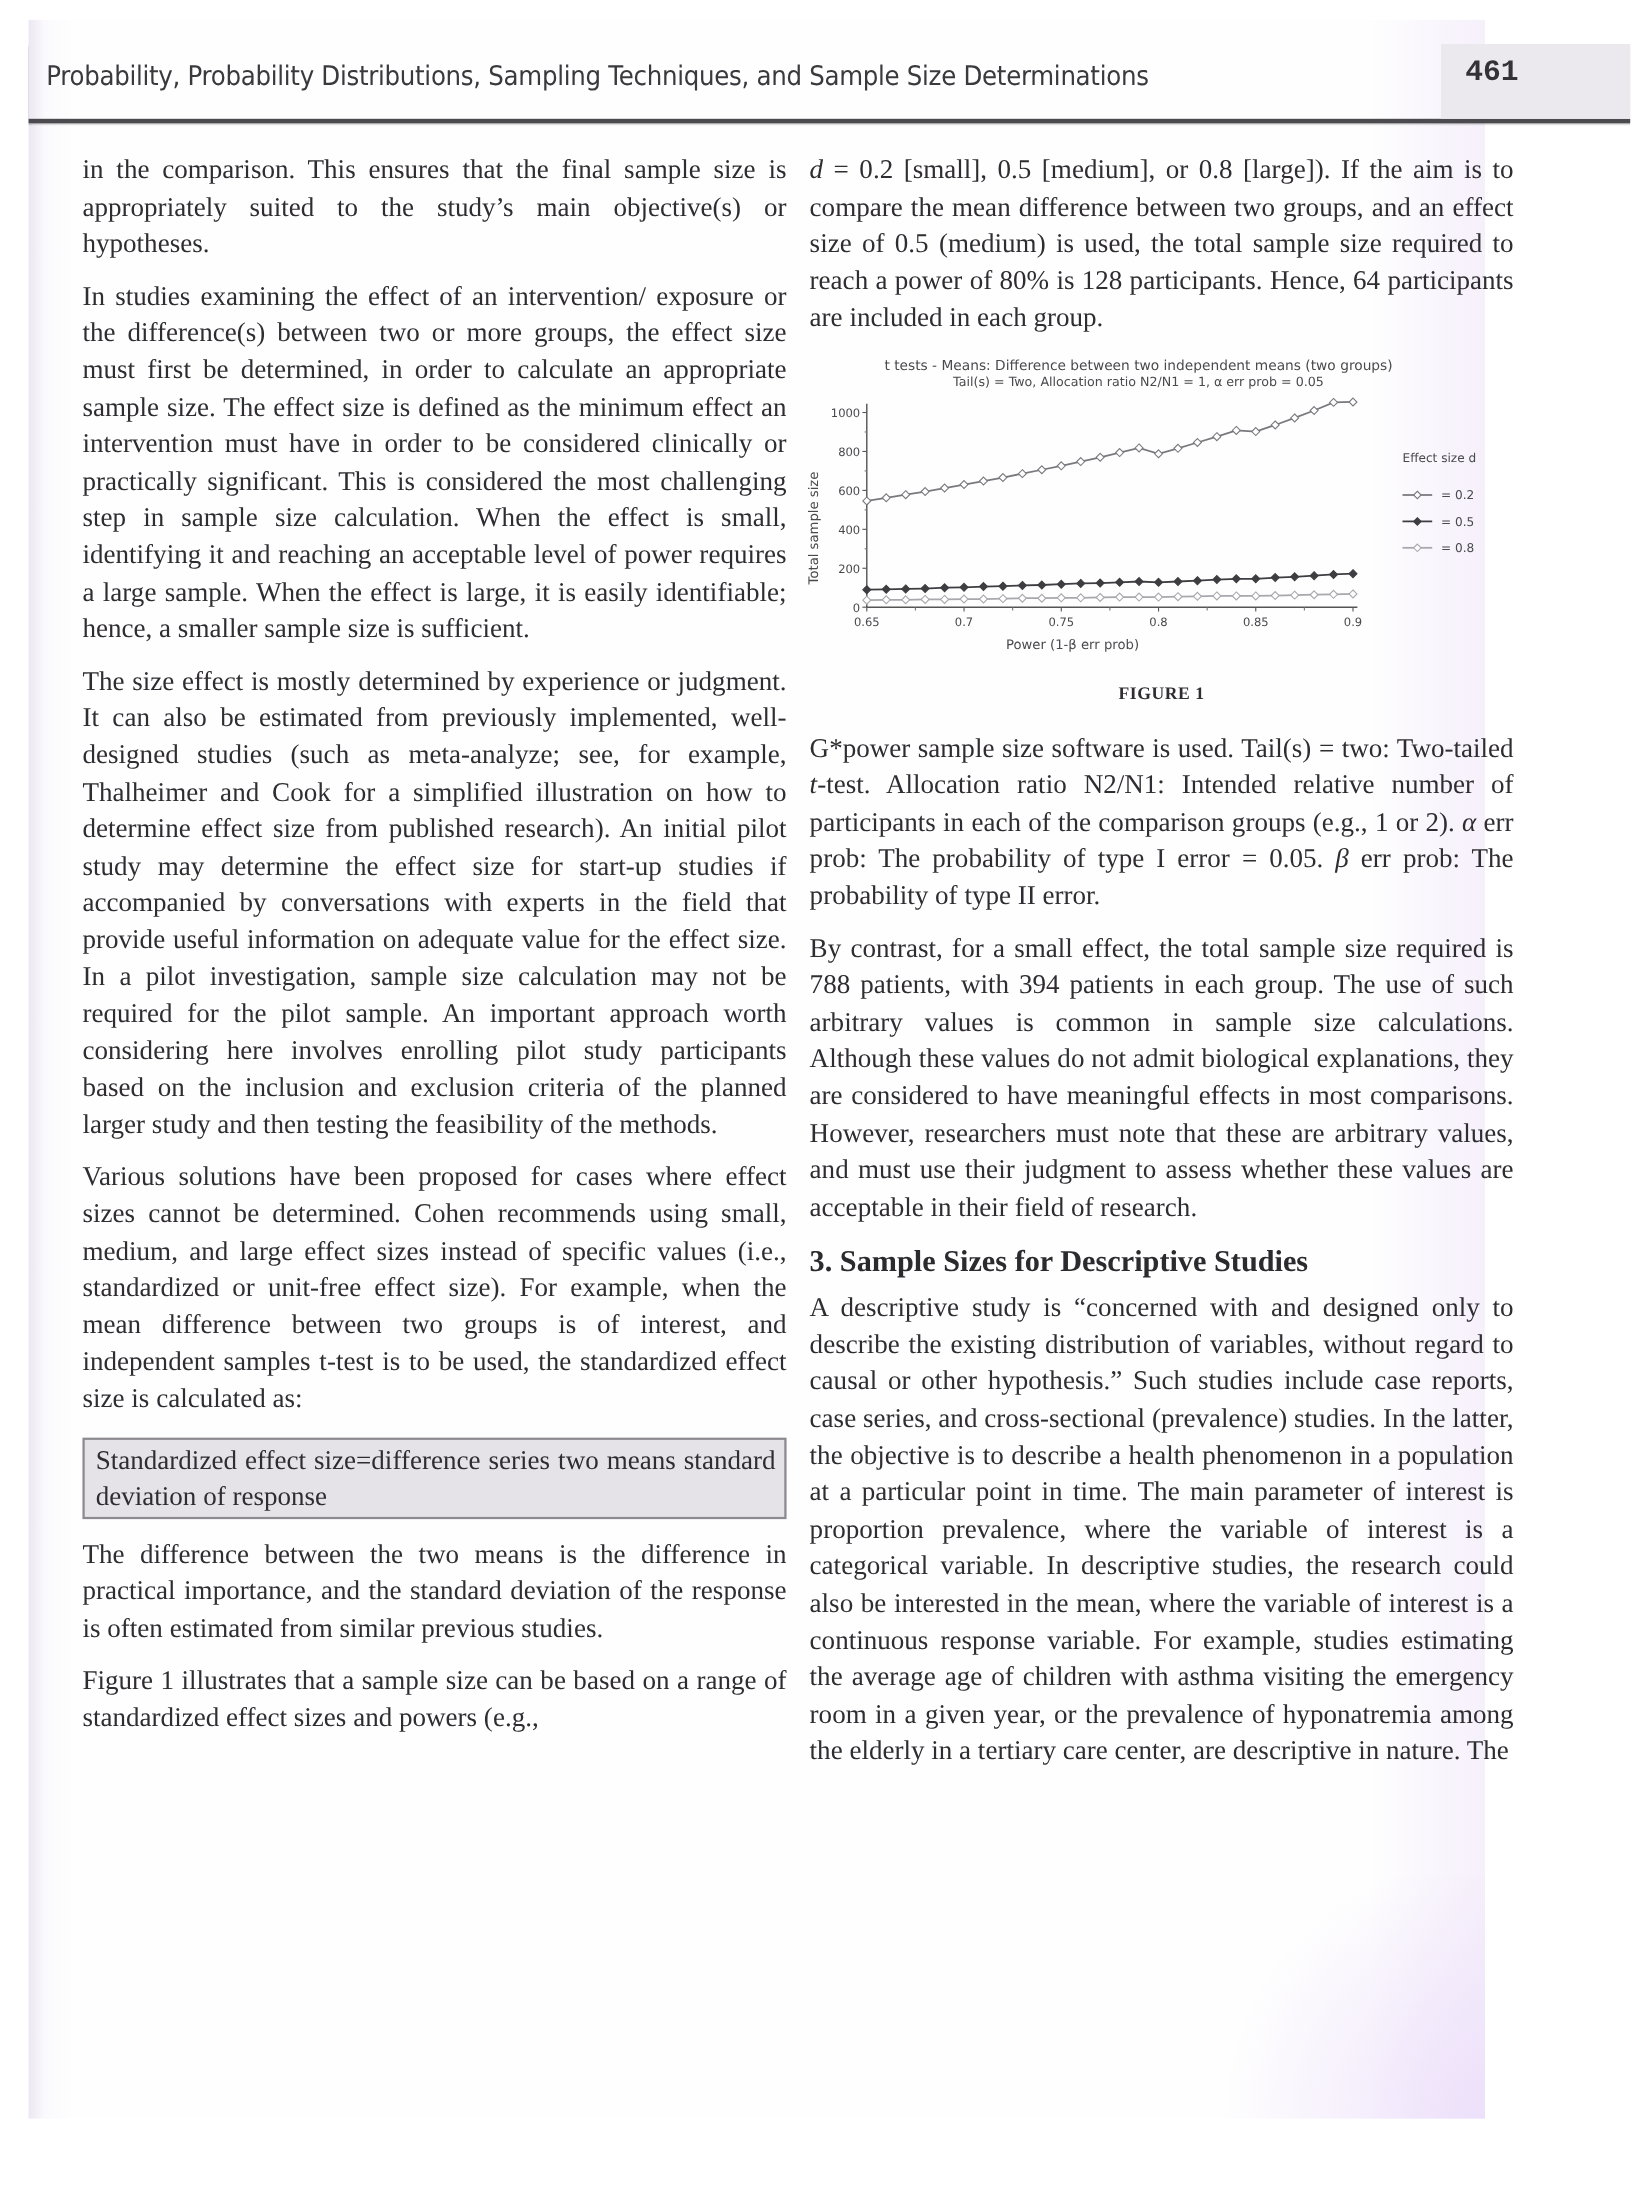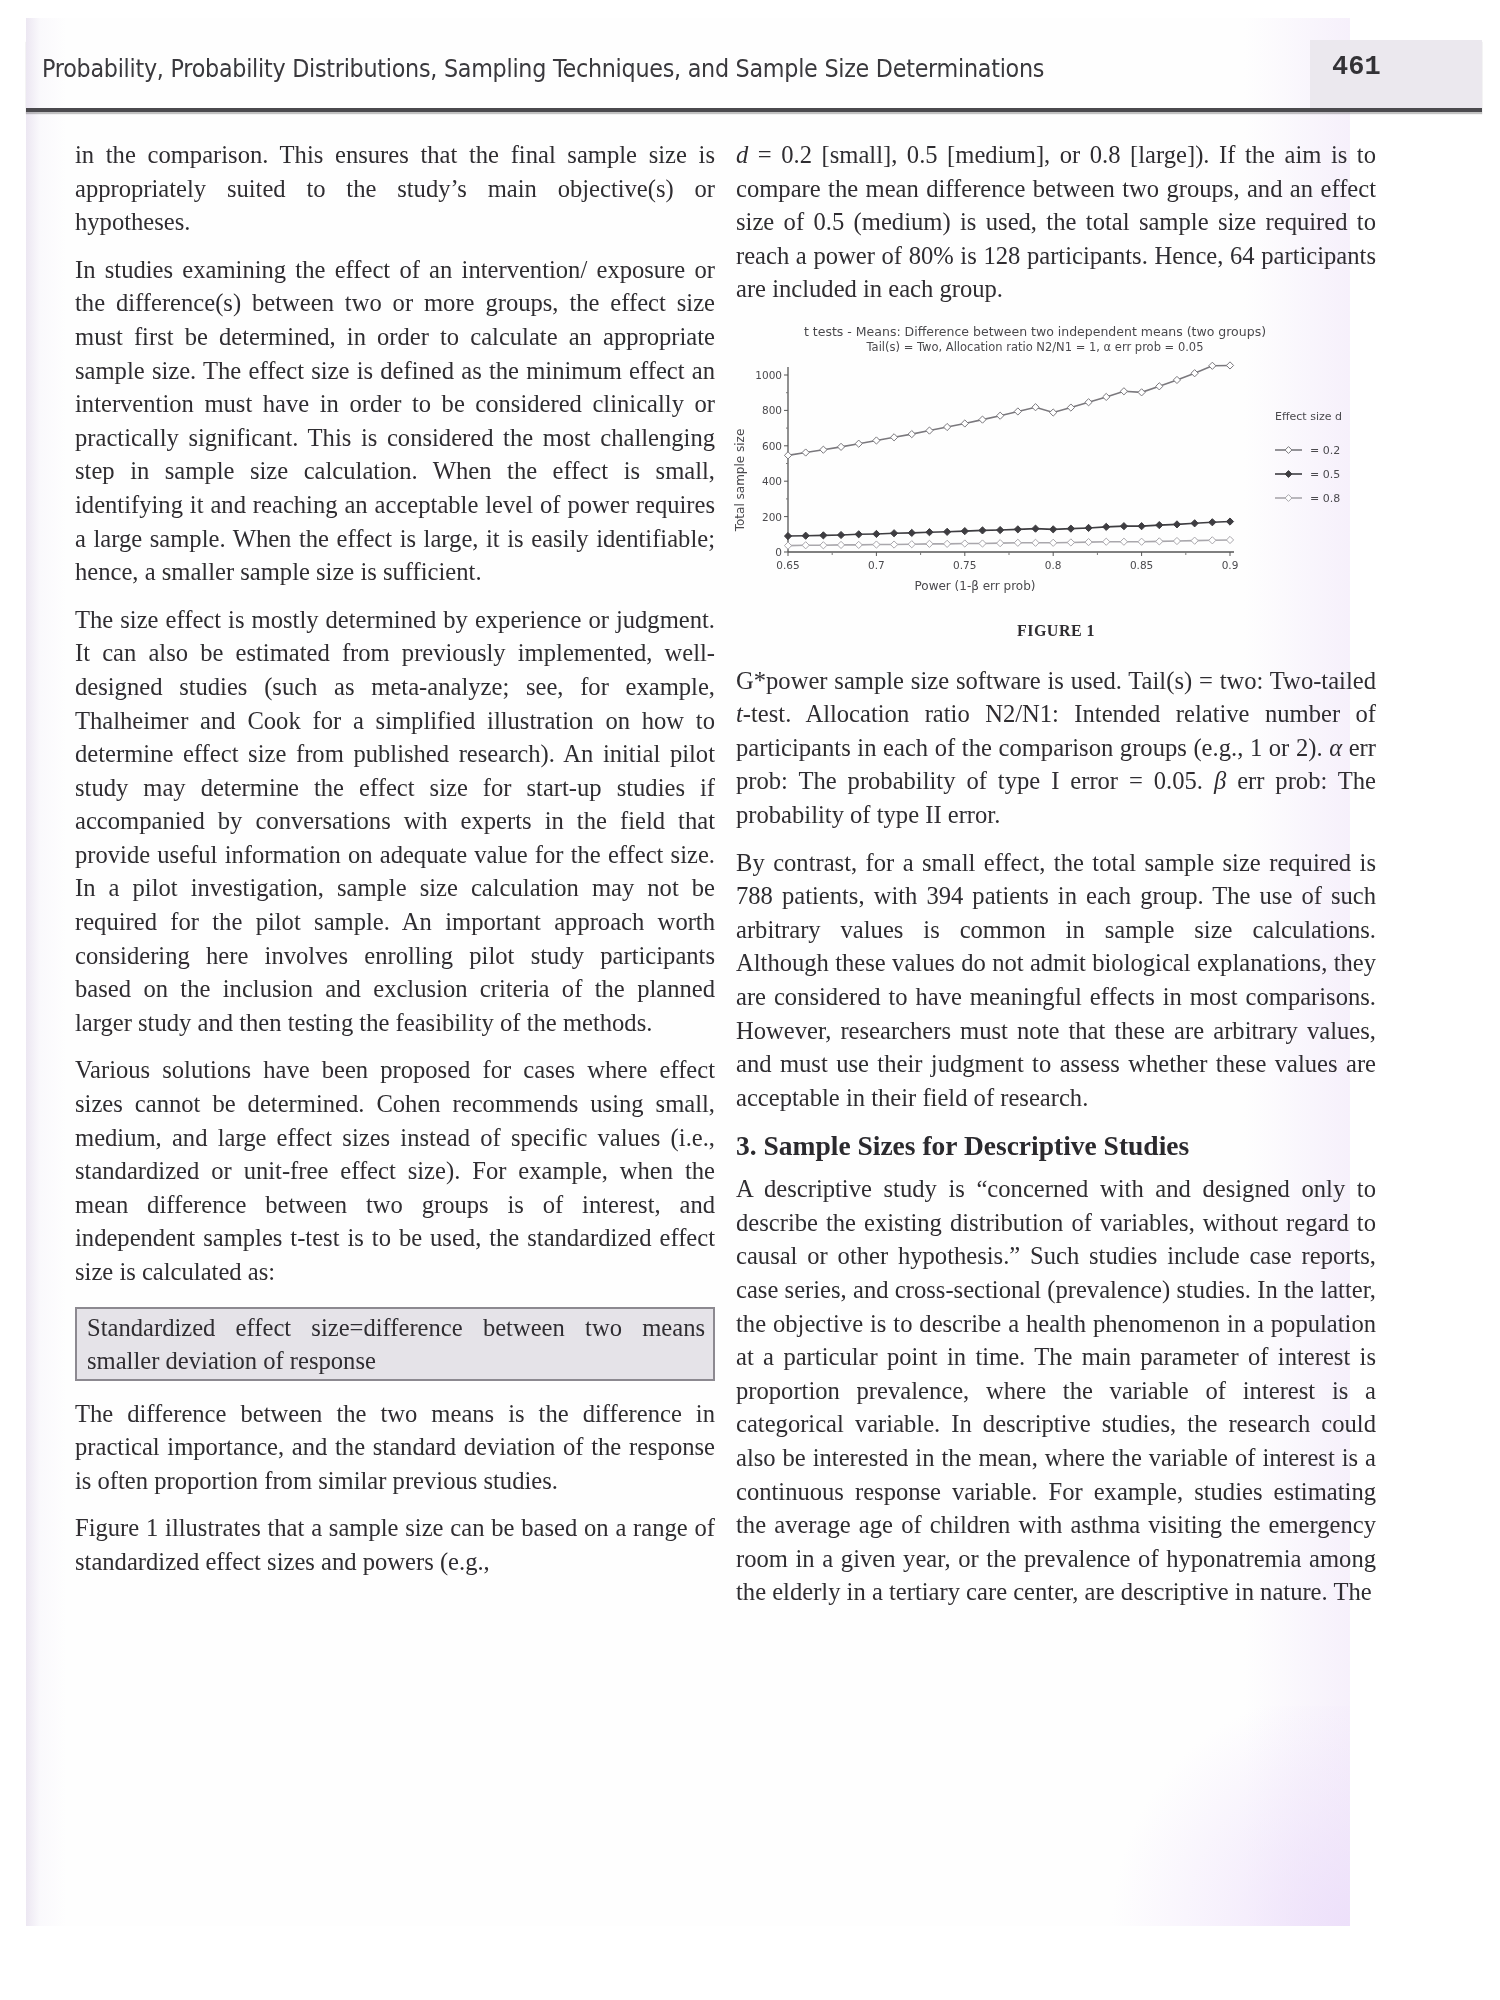--- a/index.html
+++ b/index.html
@@ -130,22 +130,22 @@
     <div class="page-number-box">
       <span class="page-number">461</span>
     </div>
   </div>
 
   <div class="col col-left">
     <p>in the comparison. This ensures that the final sample size is appropriately suited to the study’s main objective(s) or hypotheses.</p>
     <p>In studies examining the effect of an intervention/ exposure or the difference(s) between two or more groups, the effect size must first be determined, in order to calculate an appropriate sample size. The effect size is defined as the minimum effect an intervention must have in order to be considered clinically or practically significant. This is considered the most challenging step in sample size calculation. When the effect is small, identifying it and reaching an acceptable level of power requires a large sample. When the effect is large, it is easily identifiable; hence, a smaller sample size is sufficient.</p>
     <p>The size effect is mostly determined by experience or judgment. It can also be estimated from previously implemented, well-designed studies (such as meta-analyze; see, for example, Thalheimer and Cook for a simplified illustration on how to determine effect size from published research). An initial pilot study may determine the effect size for start-up studies if accompanied by conversations with experts in the field that provide useful information on adequate value for the effect size. In a pilot investigation, sample size calculation may not be required for the pilot sample. An important approach worth considering here involves enrolling pilot study participants based on the inclusion and exclusion criteria of the planned larger study and then testing the feasibility of the methods.</p>
     <p>Various solutions have been proposed for cases where effect sizes cannot be determined. Cohen recommends using small, medium, and large effect sizes instead of specific values (i.e., standardized or unit-free effect size). For example, when the mean difference between two groups is of interest, and independent samples t-test is to be used, the standardized effect size is calculated as:</p>
-    <div class="formula-box">Standardized effect size=difference between two means smaller deviation of response</div>
-    <p>The difference between the two means is the difference in practical importance, and the standard deviation of the response is often proportion from similar previous studies.</p>
+    <div class="formula-box">Standardized effect size=difference series two means standard deviation of response</div>
+    <p>The difference between the two means is the difference in practical importance, and the standard deviation of the response is often estimated from similar previous studies.</p>
     <p>Figure 1 illustrates that a sample size can be based on a range of standardized effect sizes and powers (e.g.,</p>
   </div>
 
   <div class="col col-right">
     <p><em>d</em><span> = 0.2 [small], 0.5 [medium], or 0.8 [large]). If the aim is to compare the mean difference between two groups, and an effect size of 0.5 (medium) is used, the total sample size required to reach a power of 80% is 128 participants. Hence, 64 participants are included in each group.</span></p>
 
     <div class="figure">
       <svg id="chart" width="650" height="290" viewBox="0 0 650 290">
         <text class="chart-text" x="305" y="16" font-size="12.5" text-anchor="middle">t tests - Means: Difference between two independent means (two groups)</text>
         <text class="chart-text" x="305" y="31" font-size="11.5" text-anchor="middle">Tail(s) = Two, Allocation ratio N2/N1 = 1, α err prob = 0.05</text>

